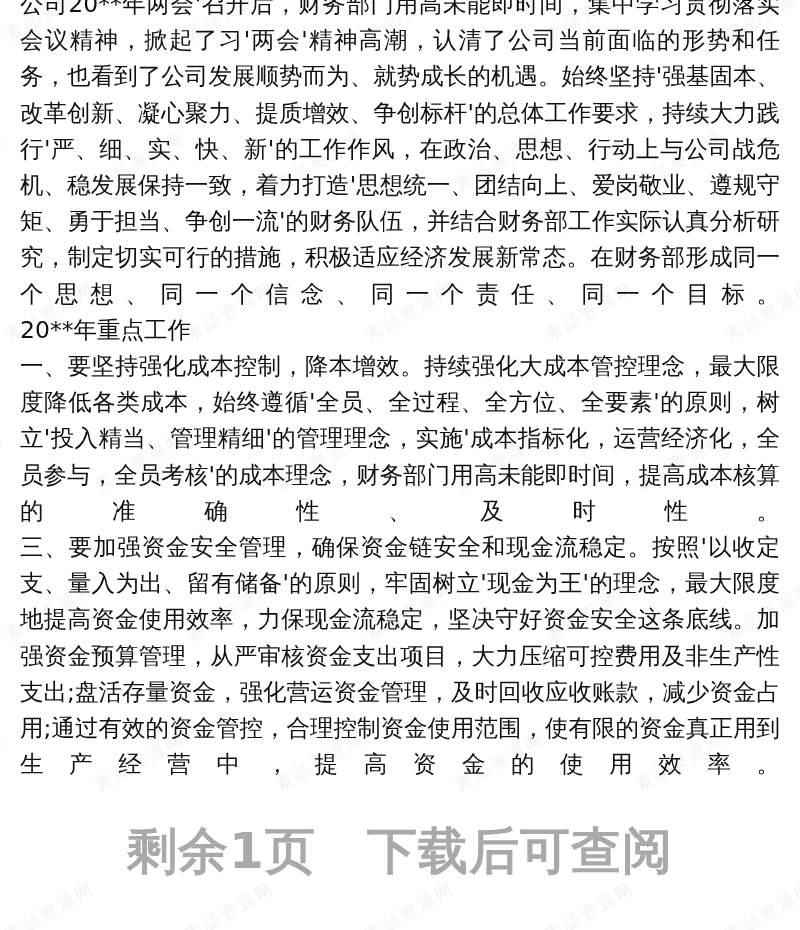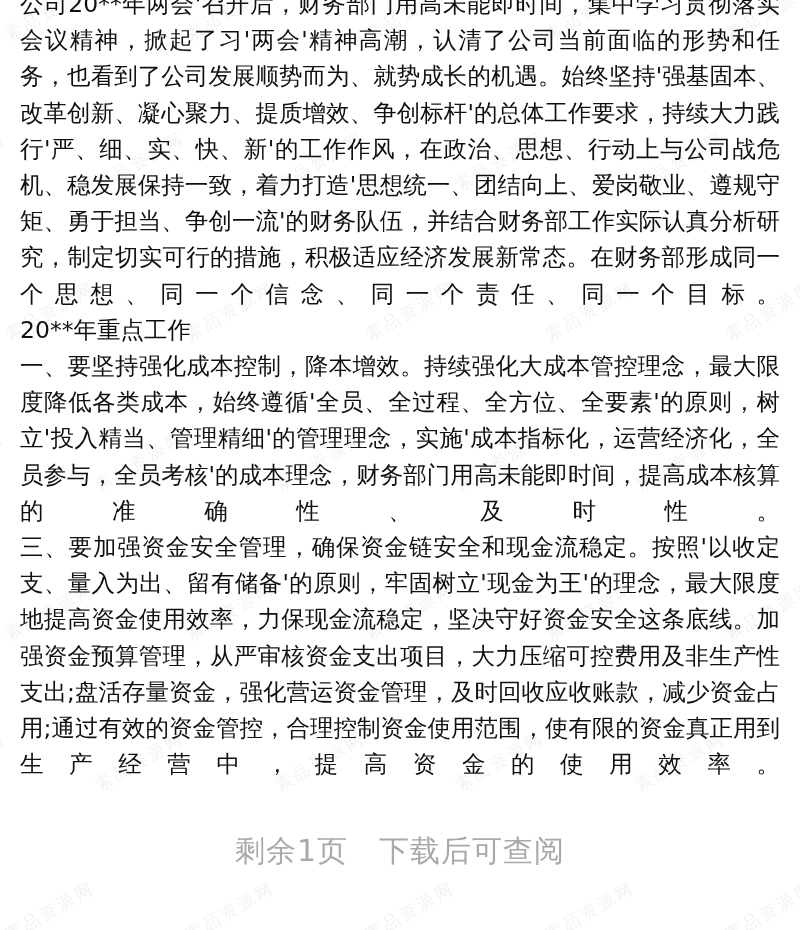--- a/index.html
+++ b/index.html
@@ -76,26 +76,27 @@
   #footer-notice {
     position: absolute;
     left: 0;
     top: 822px;
     width: 800px;
     text-align: center;
     z-index: 2;
   }
   #footer-notice .notice-text {
     display: inline-block;
-    font-size: 30px;
+    font-size: 50px;
     line-height: 58px;
     color: #a9a9a9;
     letter-spacing: 1px;
     white-space: pre;
     font-family: "DejaVu Sans", "Liberation Sans", sans-serif;
+    font-weight: bold;
   }
 </style>
 </head>
 <body>
 
 <div id="watermark-layer">
     <span class="wm" style="left: 0px; top: 0px; opacity: 0.055; color: rgb(0, 0, 0); transform: rotate(-30deg);">素品资源网</span>
     <span class="wm" style="left: 180px; top: 0px; opacity: 0.055; color: rgb(0, 0, 0); transform: rotate(-30deg);">素品资源网</span>
     <span class="wm" style="left: 360px; top: 0px; opacity: 0.055; color: rgb(0, 0, 0); transform: rotate(-30deg);">素品资源网</span>
     <span class="wm" style="left: 540px; top: 0px; opacity: 0.055; color: rgb(0, 0, 0); transform: rotate(-30deg);">素品资源网</span>

